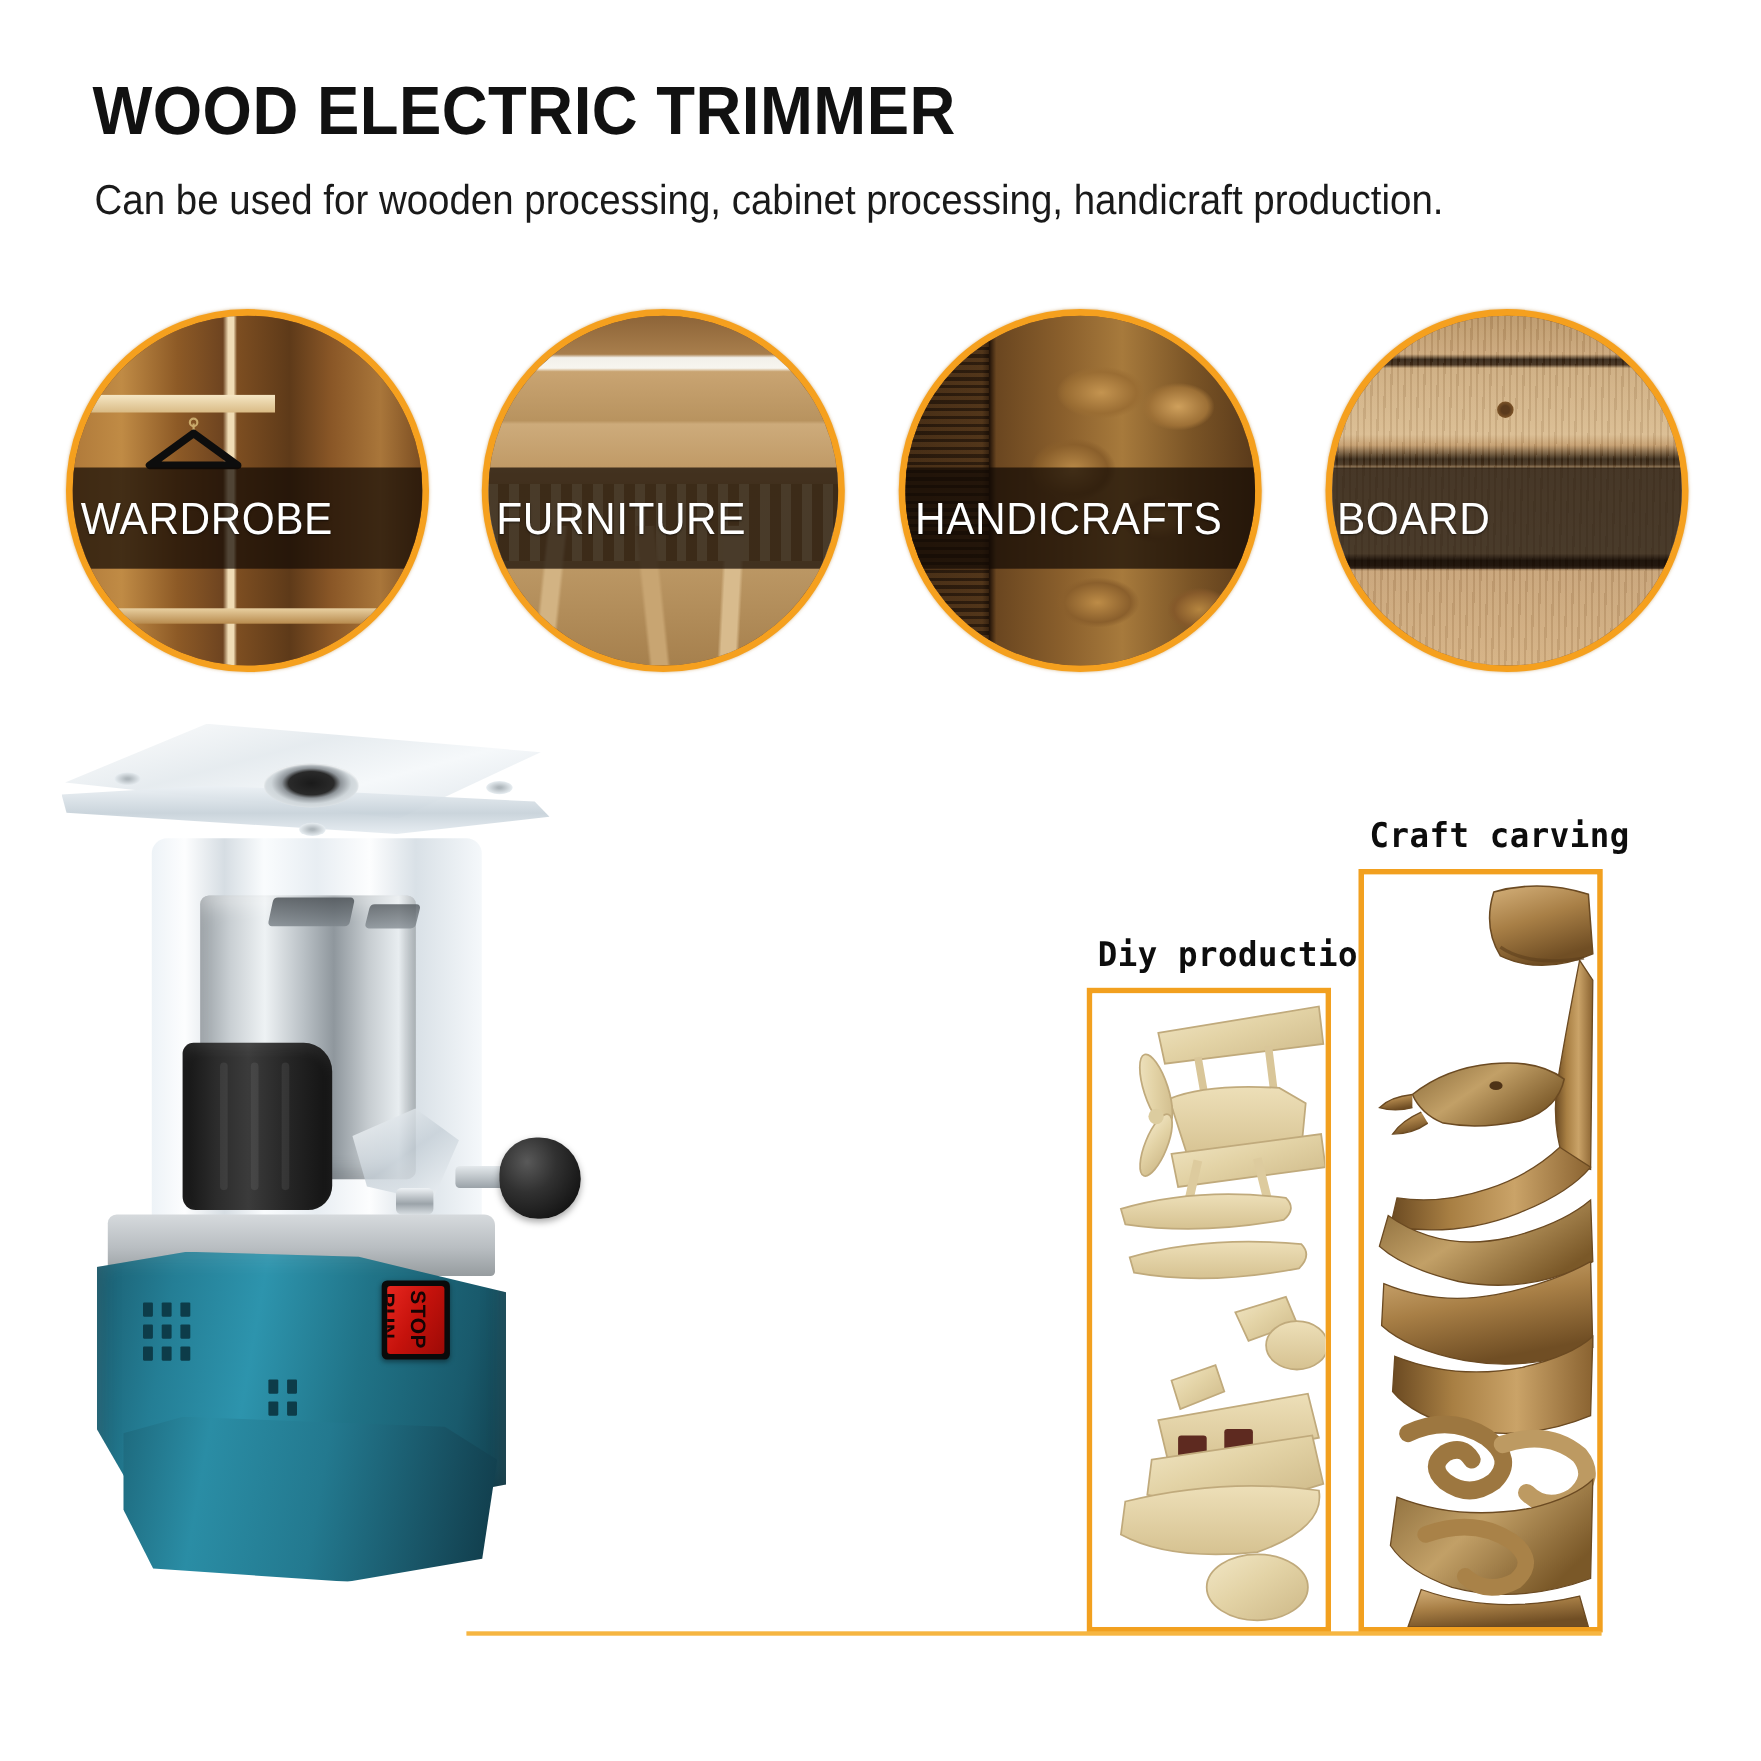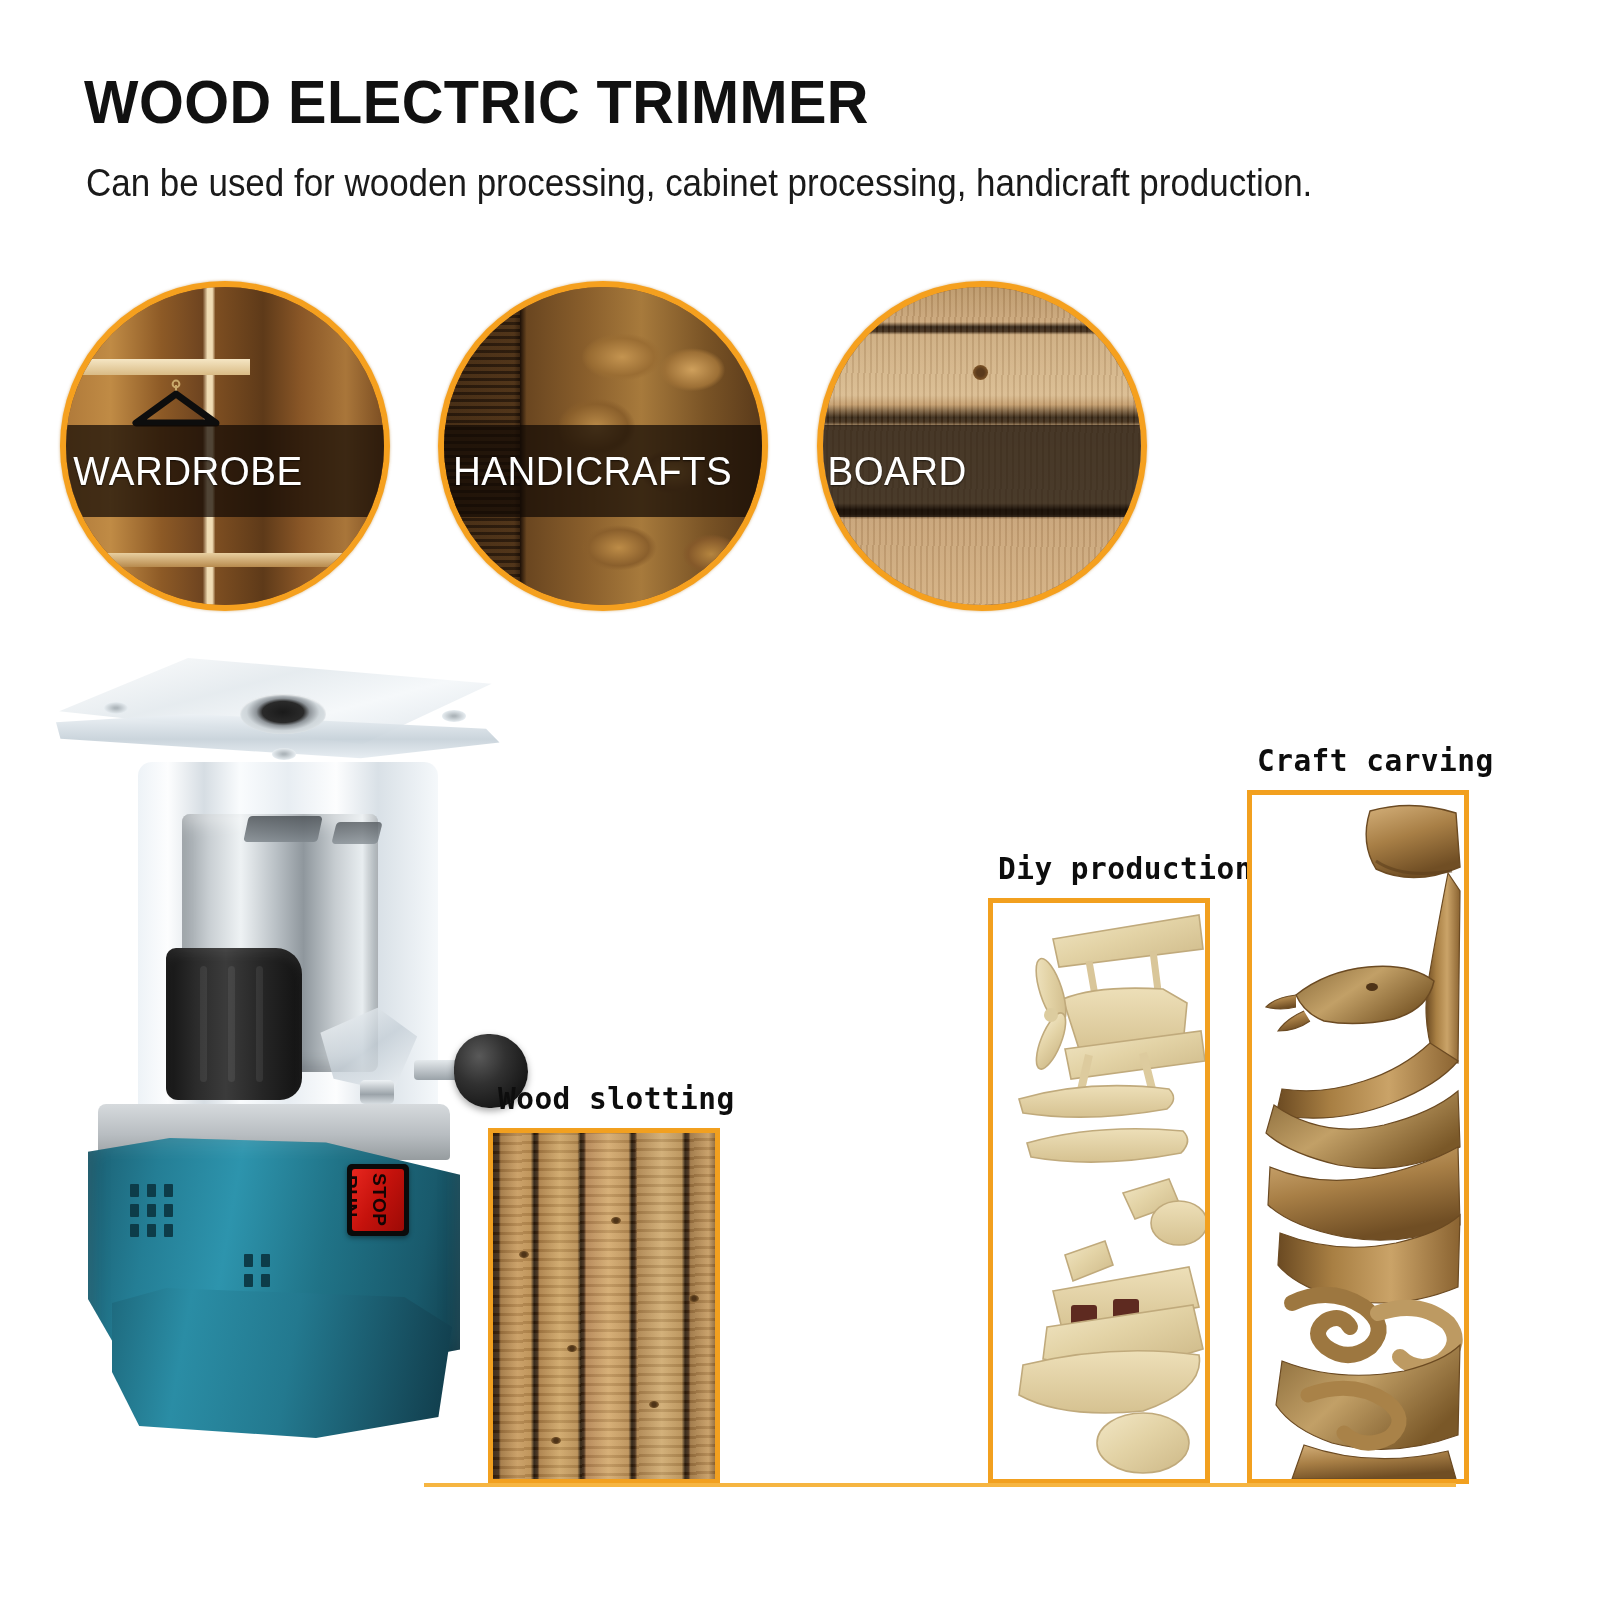--- a/index.html
+++ b/index.html
@@ -428,21 +428,21 @@
     position: absolute;
     inset: 0;
     border: 5px solid #f2a01f;
     overflow: hidden;
     background: #fff;
   }
 
   #panel-slotting  { left: 488px;  top: 1128px; width: 232px; height: 356px; }
   #panel-edge      { left: 736px;  top: 1012px; width: 232px; height: 472px; }
   #panel-diy       { left: 988px;  top: 898px;  width: 222px; height: 586px; }
-  #panel-craft     { left: 1235px; top: 790px;  width: 222px; height: 694px; margin-left: 12px; }
+  #panel-craft     { left: 1235px; top: 790px;  width: 222px; height: 694px; }
 
   
   .art-slotting {
     position: absolute; inset: 0;
     background:
       linear-gradient(90deg,
         #2b1a0c 0%, #3a2411 2.5%,
         #9d7340 3.5%, #c69a60 11%, #b98c50 17%,
         #1f1409 18.5%, #3b2512 20%,
         #a87c46 21%, #cda568 30%, #b58b52 38%,
@@ -523,20 +523,29 @@
           <path d="M48 6 L48 14" stroke="#c9a96b" stroke-width="2" fill="none"></path>
           <circle cx="48" cy="5" r="3.4" fill="none" stroke="#c9a96b" stroke-width="2"></circle>
           <path d="M48 15 L8 44 L88 44 Z" fill="none" stroke="#0d0d0d" stroke-width="7" stroke-linejoin="round"></path>
         </svg>
       </div>
       <div class="circ-band">
         <span class="circ-label">WARDROBE</span>
       </div>
     </div>
 
+    <div class="circle">
+      <div class="circ-art art-furniture">
+        <div class="slats"></div>
+        <div class="legs"></div>
+      </div>
+      <div class="circ-band">
+        <span class="circ-label">FURNITURE</span>
+      </div>
+    </div>
 
     <div class="circle">
       <div class="circ-art art-handicrafts">
         <div class="vgrain"></div>
         <div class="carve"></div>
       </div>
       <div class="circ-band">
         <span class="circ-label">HANDICRAFTS</span>
       </div>
     </div>
@@ -604,36 +613,20 @@
 
   </div>
 
   <div class="switch">
     <div class="face">
       <span class="lbl lbl-run">RUN</span>
       <span class="lbl lbl-stop">STOP</span>
     </div>
   </div>
 
-  <div class="panel" id="panel-slotting">
-    <div class="panel-label">Wood slotting</div>
-    <div class="panel-frame">
-      <div class="art-slotting">
-        <div class="fib"></div>
-        <div class="knots">
-          <i style="left:26px;  top:118px;"></i>
-          <i style="left:74px;  top:212px;"></i>
-          <i style="left:118px; top:84px;"></i>
-          <i style="left:156px; top:268px;"></i>
-          <i style="left:196px; top:162px;"></i>
-          <i style="left:58px;  top:304px;"></i>
-        </div>
-      </div>
-    </div>
-  </div>
 
 
   <div class="panel" id="panel-diy">
     <div class="panel-label">Diy production</div>
     <div class="panel-frame">
       <div class="art-diy">
         <svg viewBox="0 0 212 576" width="212" height="576">
           <defs>
             <linearGradient id="balsa" x1="0" y1="0" x2="1" y2="1">
               <stop offset="0%" stop-color="#f2e7c6"></stop>

